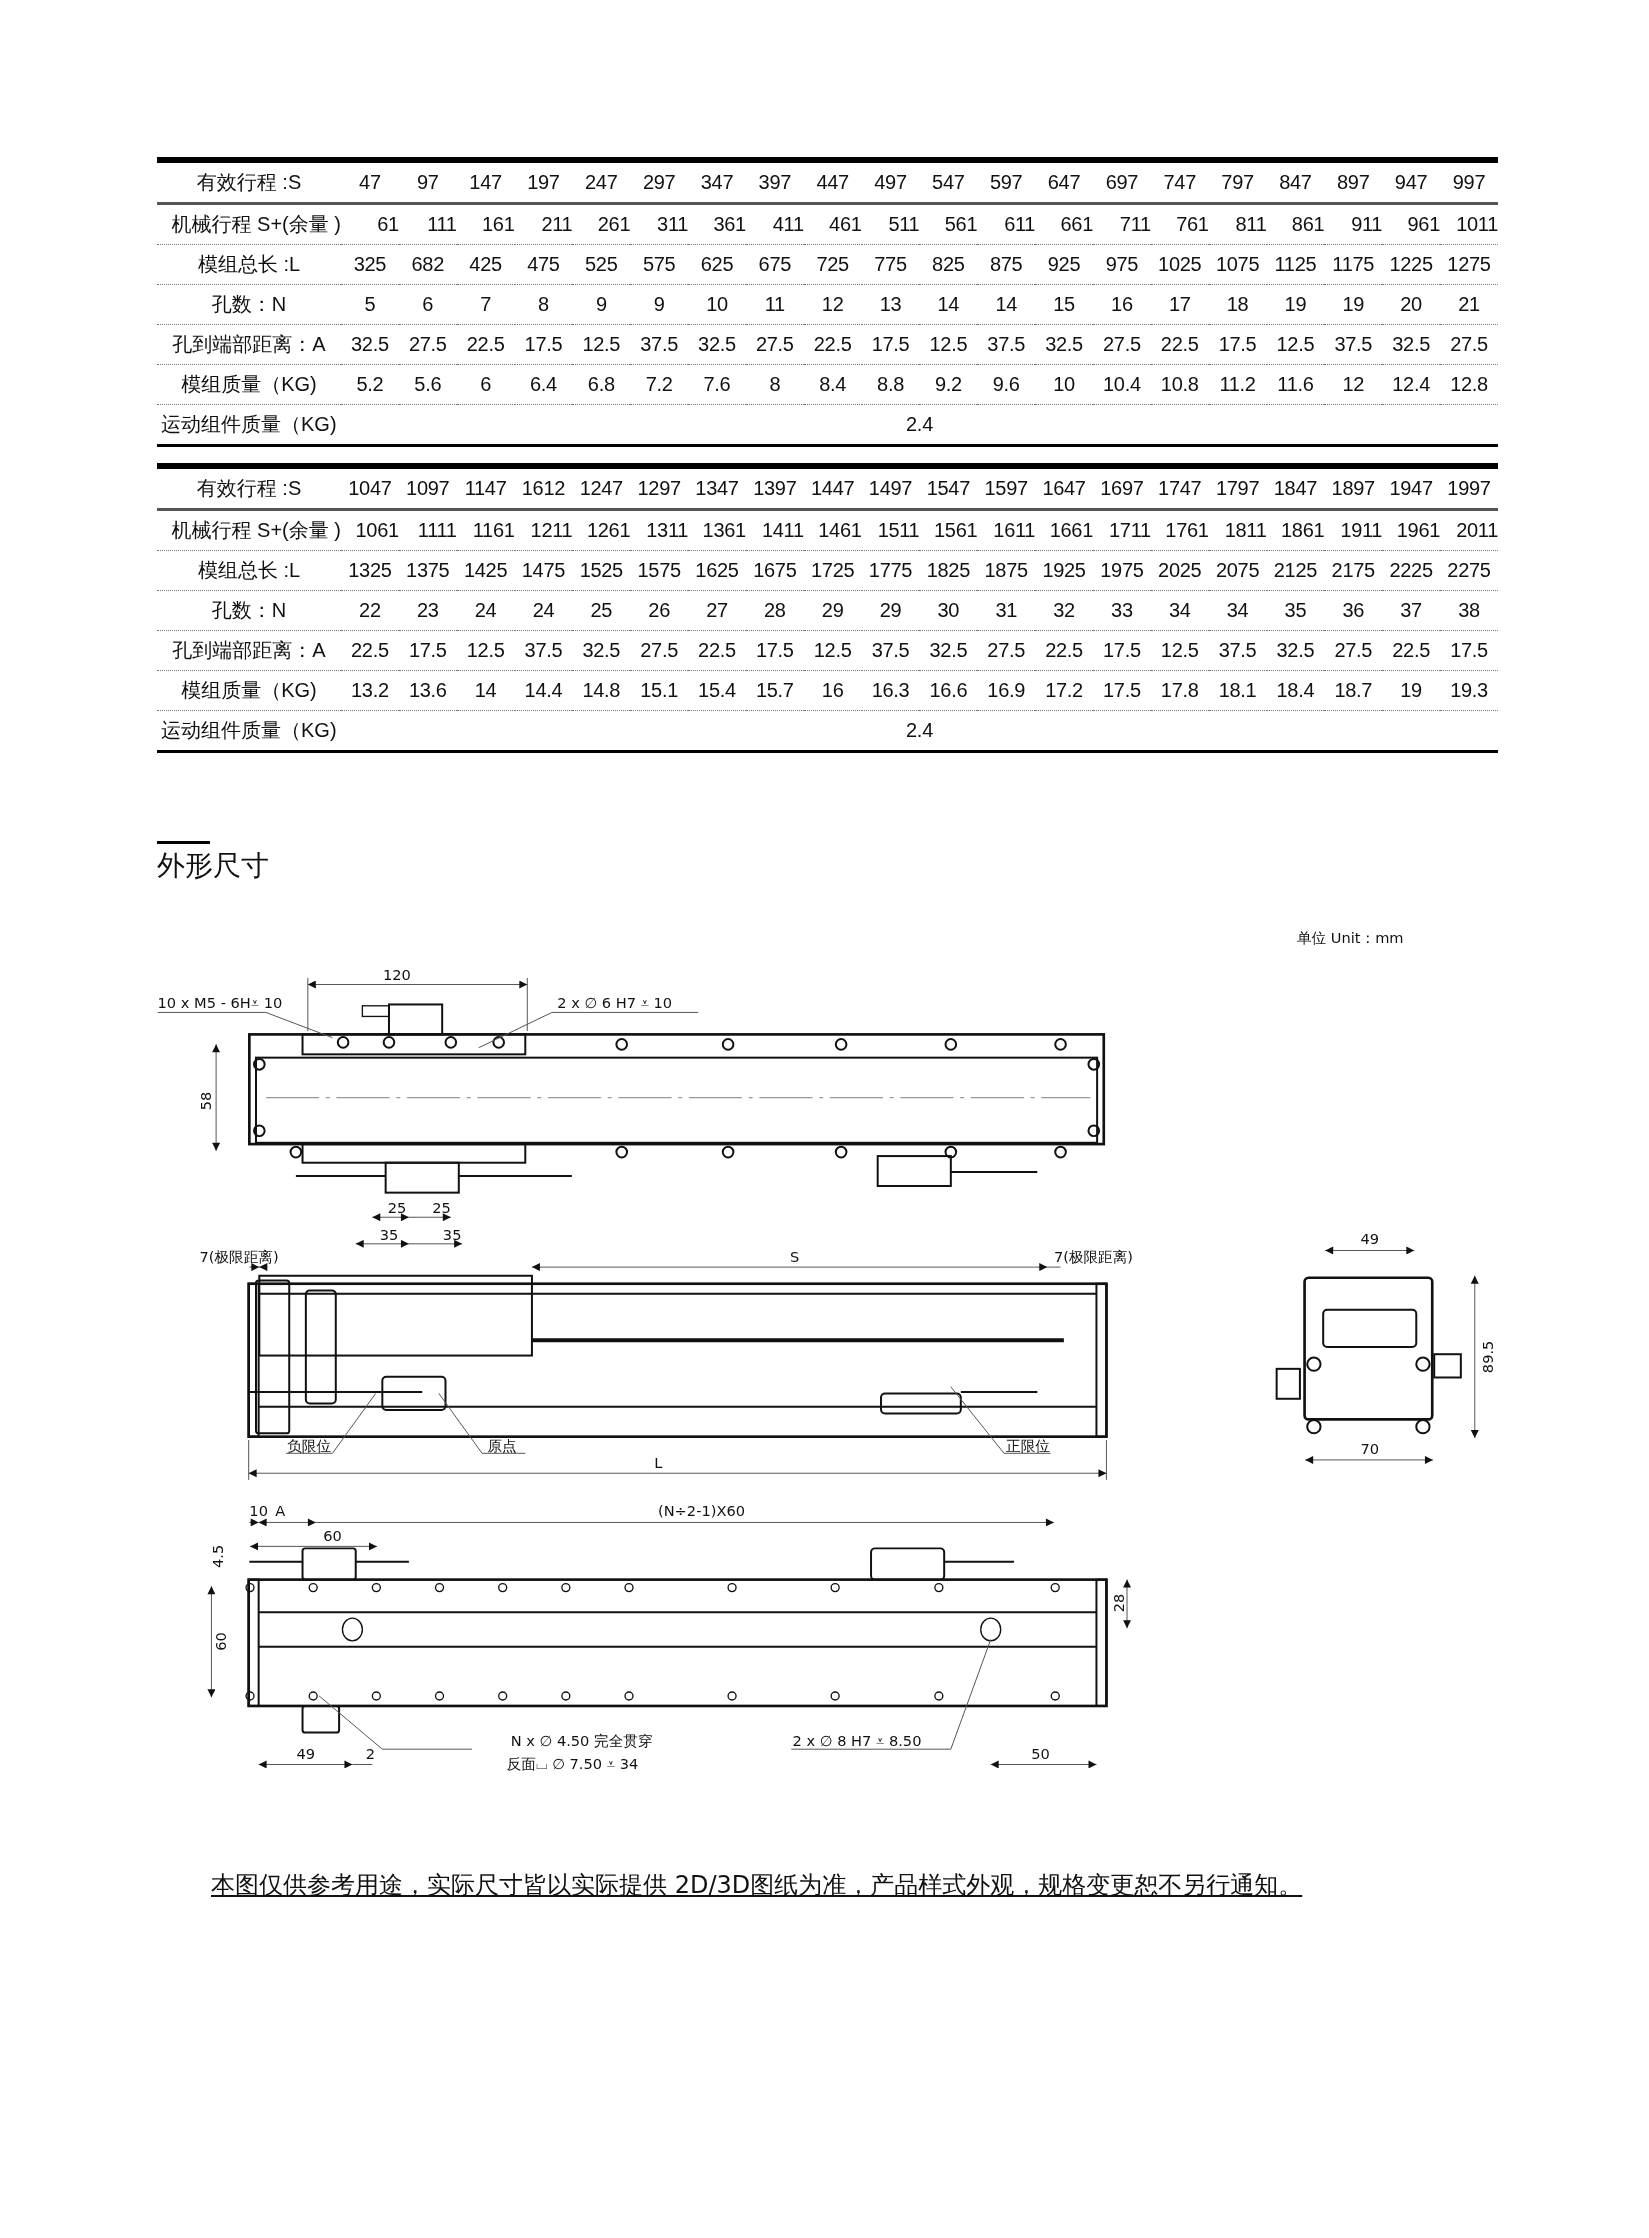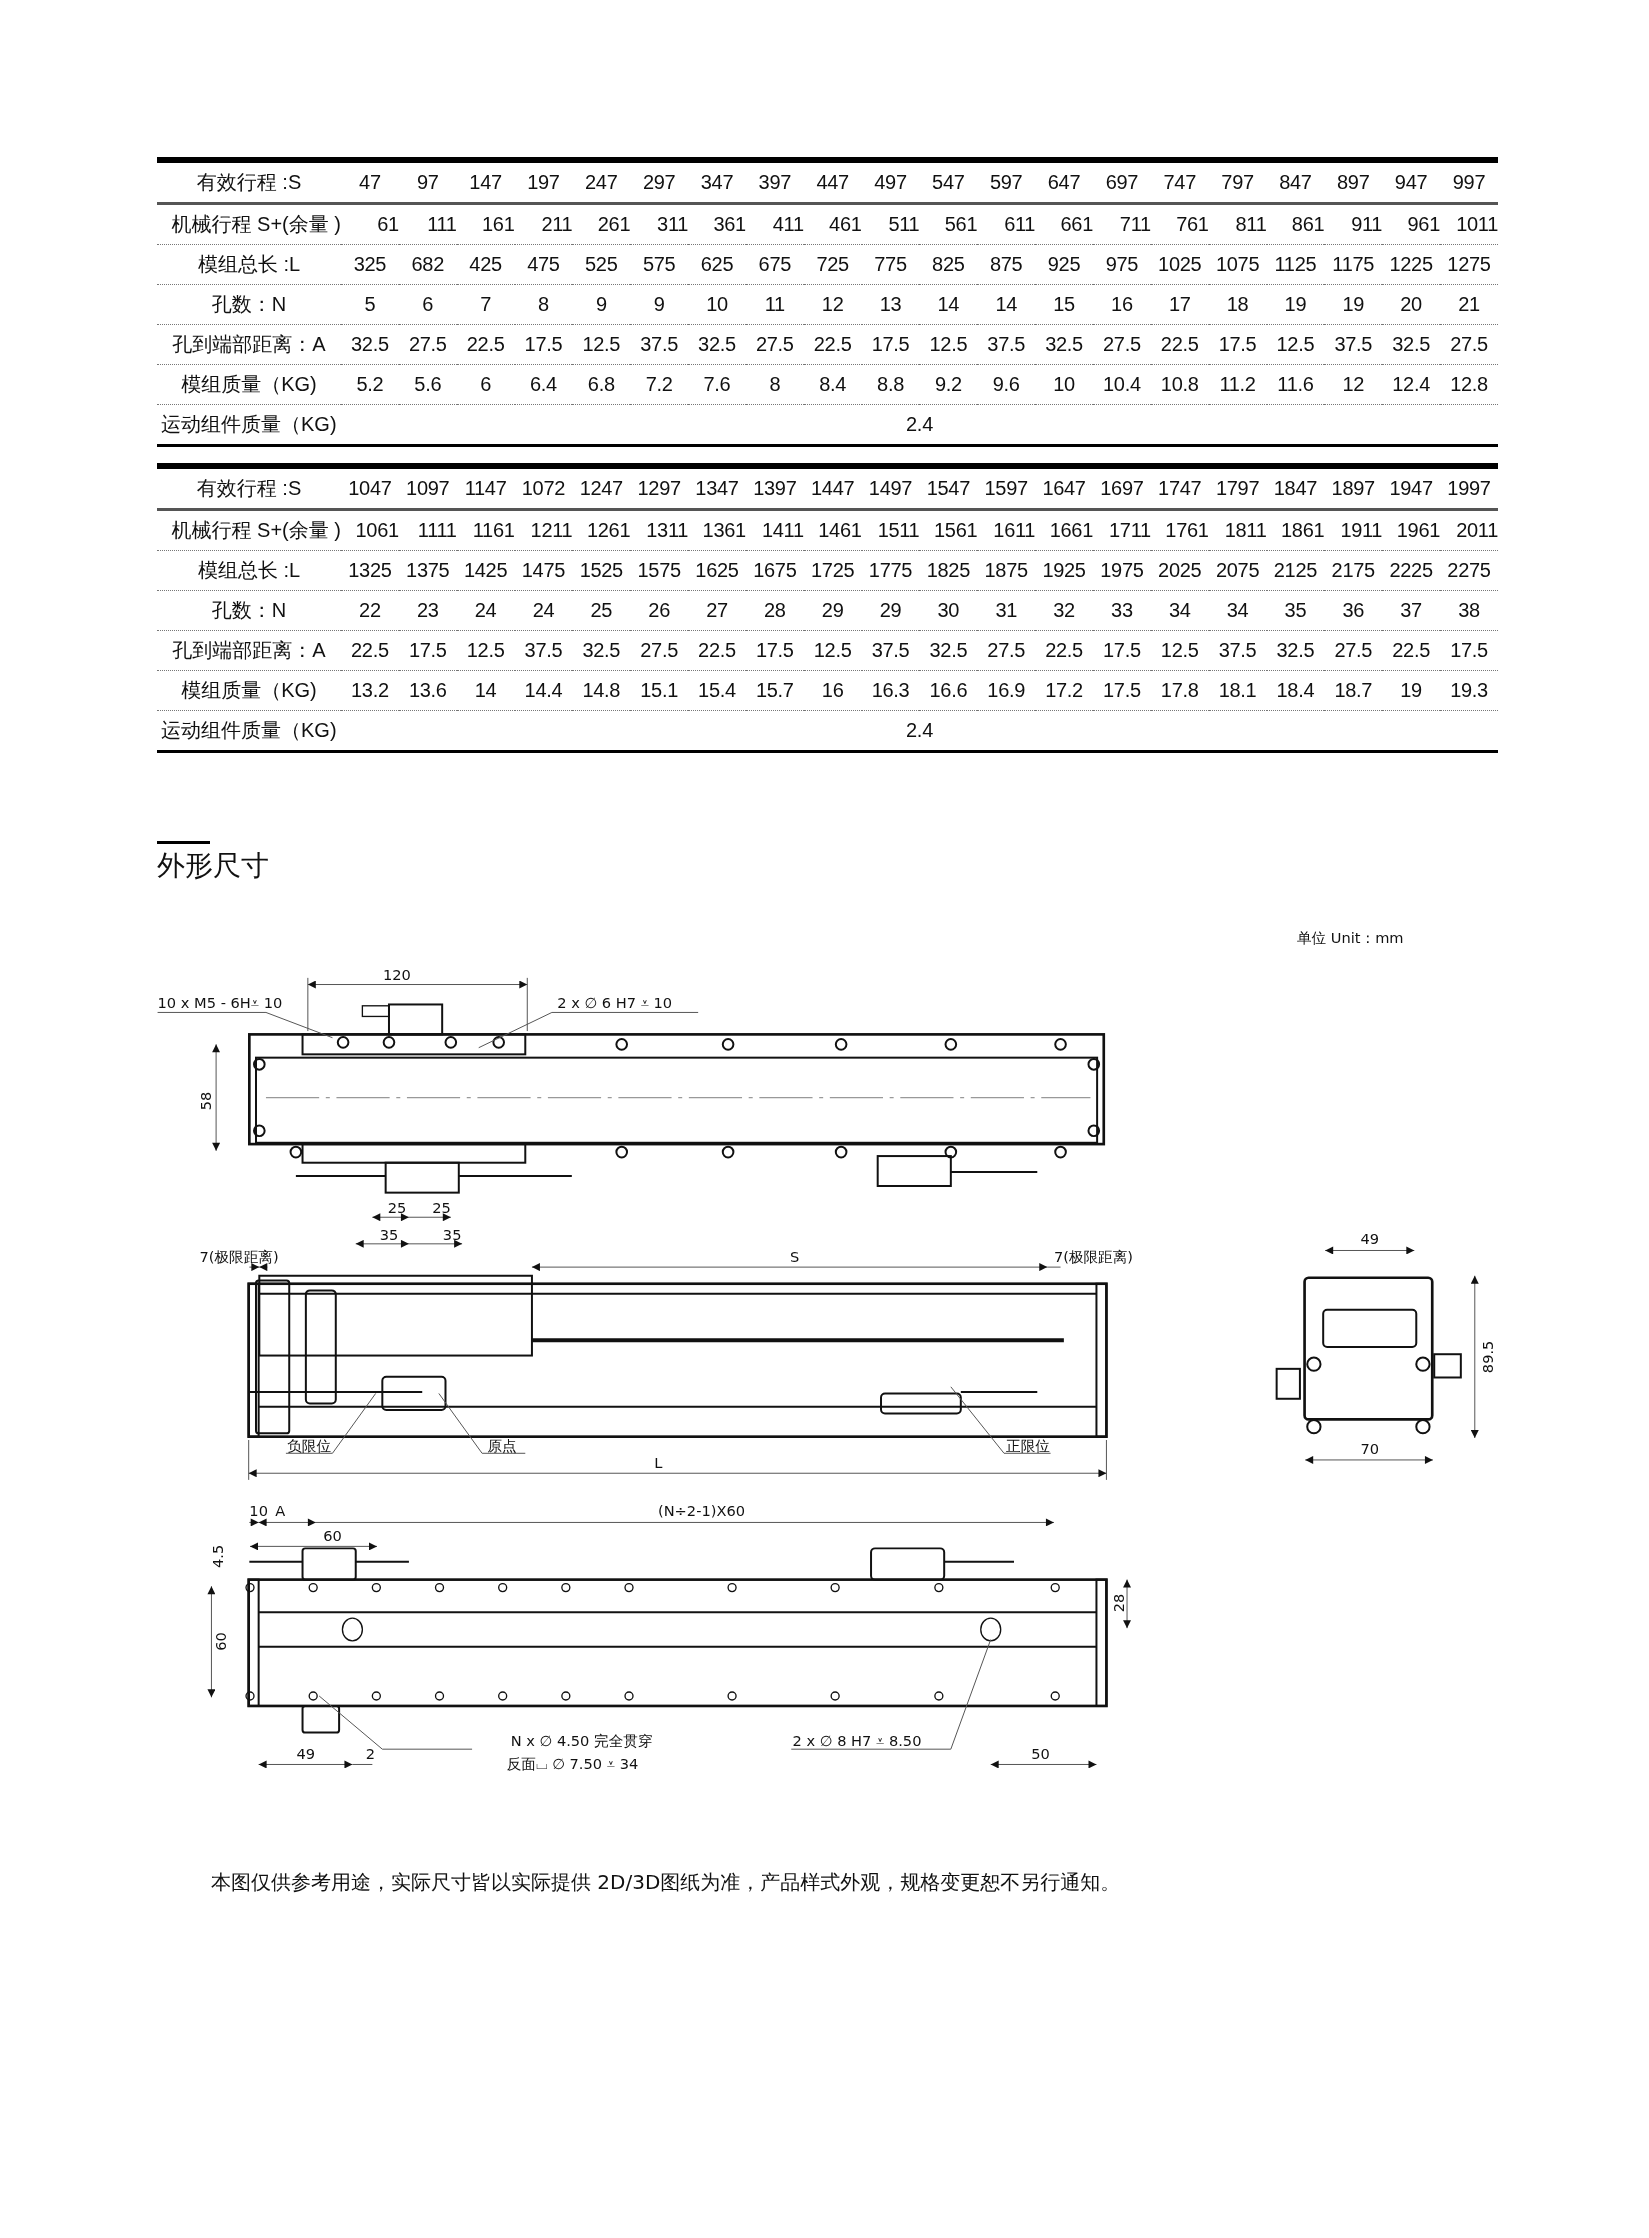--- a/index.html
+++ b/index.html
@@ -12,21 +12,21 @@
   .spec-table tr.dotted td { border-top: 1.3px dotted #777; }
   .spec-table tr.last td { border-bottom: 3.3px solid #000; margin-left: 28px; }
   .spec-table tr.moving td.label { text-align: left; padding-left: 4px; }
   #table-1 { top: 157px; }
   #table-2 { top: 463px; }
   .section-rule { position: absolute; left: 157px; top: 841px; width: 53px; height: 2.7px; background: #000; }
   .section-title { position: absolute; left: 157px; top: 847px; font-size: 28px; font-family: "DejaVu Sans", sans-serif; }
   .unit-label { position: absolute; left: 1297px; top: 929px; font-size: 14.6px; font-family: "DejaVu Sans", sans-serif; }
   .drawing { position: absolute; left: 0; top: 0; width: 1649px; height: 2239px; }
   .drawing text { font-family: "DejaVu Sans", sans-serif; fill: #111; }
-  .footnote { position: absolute; left: 211px; top: 1869px; font-size: 20px; font-family: "DejaVu Sans", sans-serif; }
+  .footnote { position: absolute; left: 211px; top: 1869px; font-size: 24px; font-family: "DejaVu Sans", sans-serif; text-decoration: underline; }
 </style>
 </head>
 <body>
 
 <table class="spec-table" id="table-1">
   <tbody>
       <tr class="first">
         <td class="label">有效行程 :S</td>
         <td>47</td>
         <td>97</td>
@@ -170,21 +170,21 @@
       </tr>
     </tbody>
 </table>
 <table class="spec-table" id="table-2">
   <tbody>
       <tr class="first">
         <td class="label">有效行程 :S</td>
         <td>1047</td>
         <td>1097</td>
         <td>1147</td>
-        <td>1072</td>
+        <td>1612</td>
         <td>1247</td>
         <td>1297</td>
         <td>1347</td>
         <td>1397</td>
         <td>1447</td>
         <td>1497</td>
         <td>1547</td>
         <td>1597</td>
         <td>1647</td>
         <td>1697</td>

